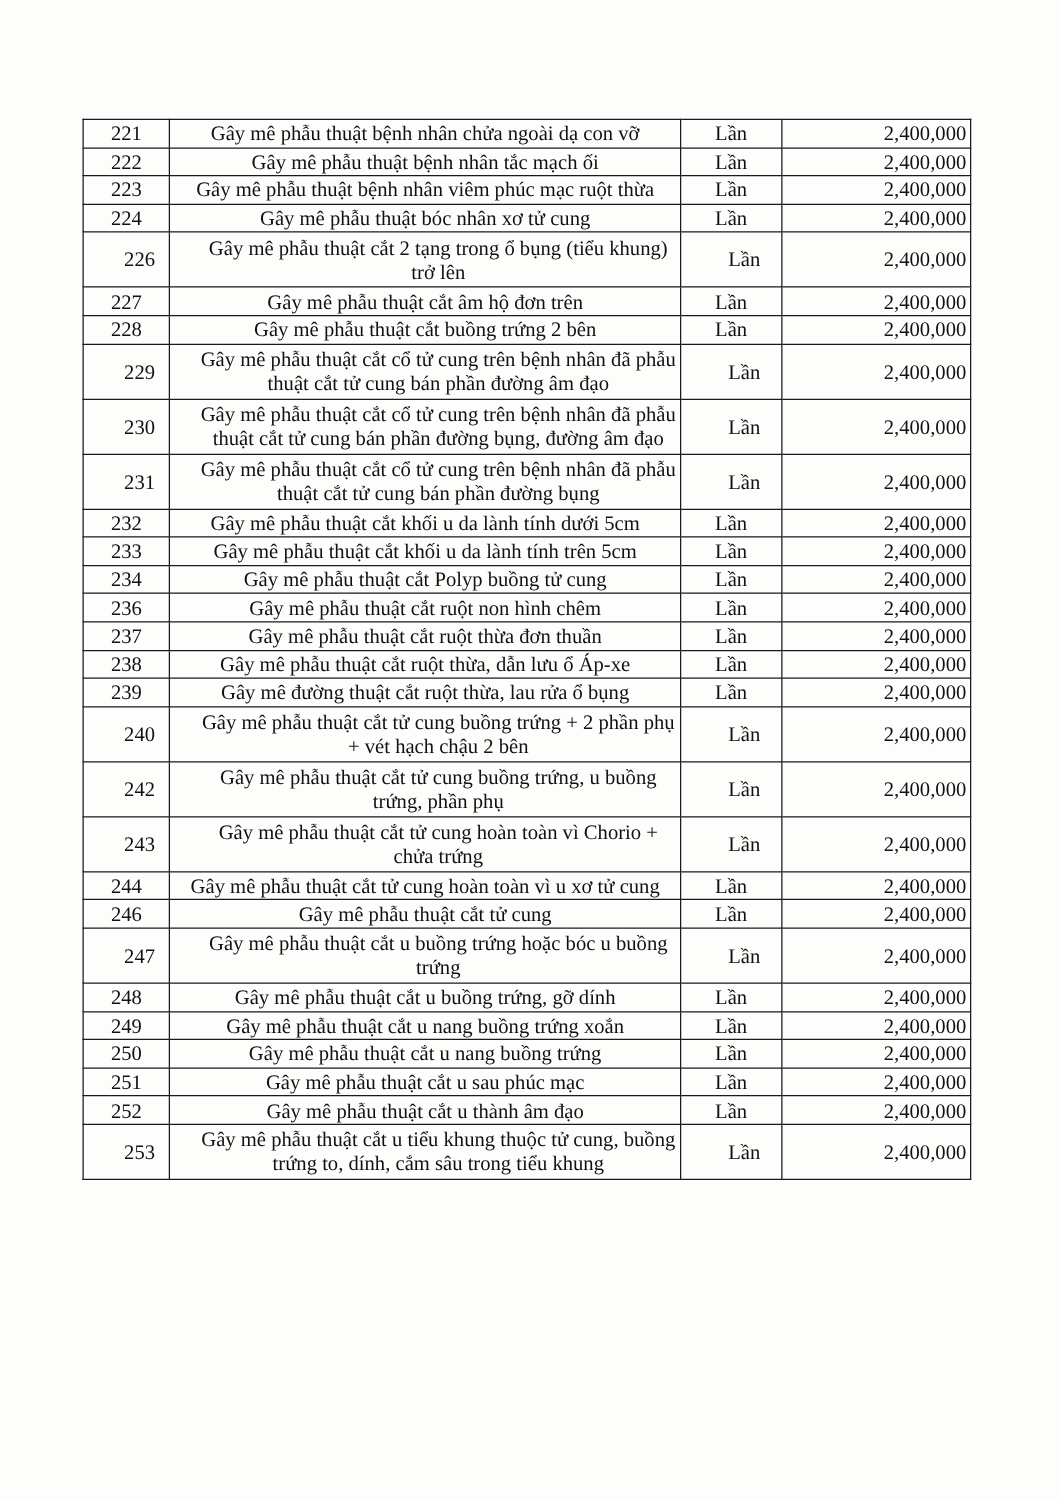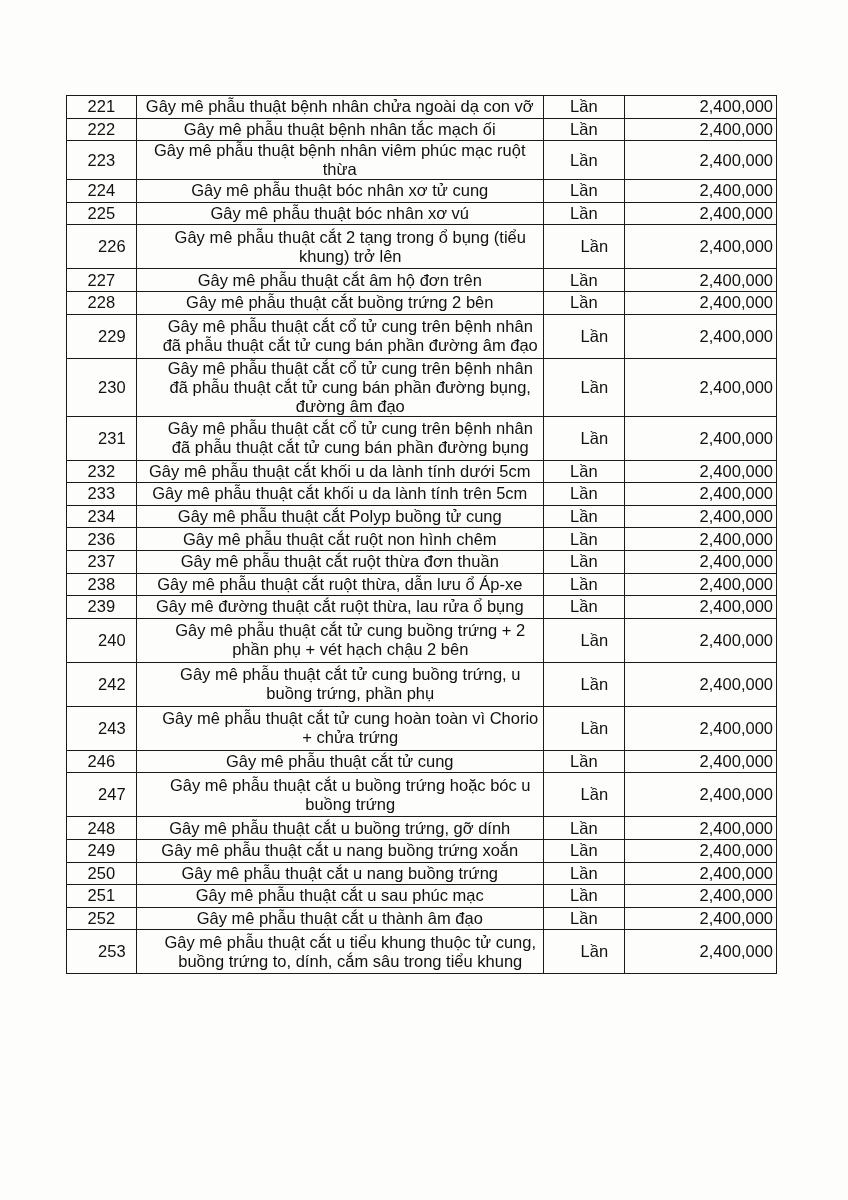--- a/index.html
+++ b/index.html
@@ -1,21 +1,21 @@
 <!DOCTYPE html>
 <html><head>
 <meta charset="utf-8">
 <style>
   html, body { margin: 0; padding: 0; background: #ffffff; }
   body { width: 848px; height: 1200px; position: relative; overflow: hidden; }
   .page { position: absolute; left: 0; top: 0; width: 848px; height: 1200px; background: #fdfdfc; }
   table.price {
     position: absolute; left: 66px; top: 95px; width: 711px;
     border-collapse: collapse;
-    font-family: Liberation Sans, sans-serif;
+    font-family: Liberation Serif, serif;
     font-size: 16.5px; color: #111; border-radius: 27px;
   }
   table.price td {
     border: 1.4px solid #1a1a1a;
     padding: 0 3px;
     line-height: 19px;
     vertical-align: middle;
   }
   td.no { width: 45px; text-align: center; }
   td.name { width: 456px; text-align: center; }
@@ -47,26 +47,20 @@
           <td class="name">Gây mê phẫu thuật bệnh nhân viêm phúc mạc ruột thừa</td>
           <td class="unit">Lần</td>
           <td class="price-val">2,400,000</td>
         </tr>
         <tr class="h1">
           <td class="no">224</td>
           <td class="name">Gây mê phẫu thuật bóc nhân xơ tử cung</td>
           <td class="unit">Lần</td>
           <td class="price-val">2,400,000</td>
         </tr>
-        <tr class="h1">
-          <td class="no">225</td>
-          <td class="name">Gây mê phẫu thuật bóc nhân xơ vú</td>
-          <td class="unit">Lần</td>
-          <td class="price-val">2,400,000</td>
-        </tr>
         <tr class="h2">
           <td class="no">226</td>
           <td class="name">Gây mê phẫu thuật cắt 2 tạng trong ổ bụng (tiểu khung) trở lên</td>
           <td class="unit">Lần</td>
           <td class="price-val">2,400,000</td>
         </tr>
         <tr class="h1">
           <td class="no">227</td>
           <td class="name">Gây mê phẫu thuật cắt âm hộ đơn trên</td>
           <td class="unit">Lần</td>
@@ -146,20 +140,26 @@
         </tr>
         <tr class="h2">
           <td class="no">242</td>
           <td class="name">Gây mê phẫu thuật cắt tử cung buồng trứng, u buồng trứng, phần phụ</td>
           <td class="unit">Lần</td>
           <td class="price-val">2,400,000</td>
         </tr>
         <tr class="h2">
           <td class="no">243</td>
           <td class="name">Gây mê phẫu thuật cắt tử cung hoàn toàn vì Chorio + chửa trứng</td>
+          <td class="unit">Lần</td>
+          <td class="price-val">2,400,000</td>
+        </tr>
+        <tr class="h1">
+          <td class="no">244</td>
+          <td class="name">Gây mê phẫu thuật cắt tử cung hoàn toàn vì u xơ tử cung</td>
           <td class="unit">Lần</td>
           <td class="price-val">2,400,000</td>
         </tr>
         <tr class="h1">
           <td class="no">246</td>
           <td class="name">Gây mê phẫu thuật cắt tử cung</td>
           <td class="unit">Lần</td>
           <td class="price-val">2,400,000</td>
         </tr>
         <tr class="h2">

